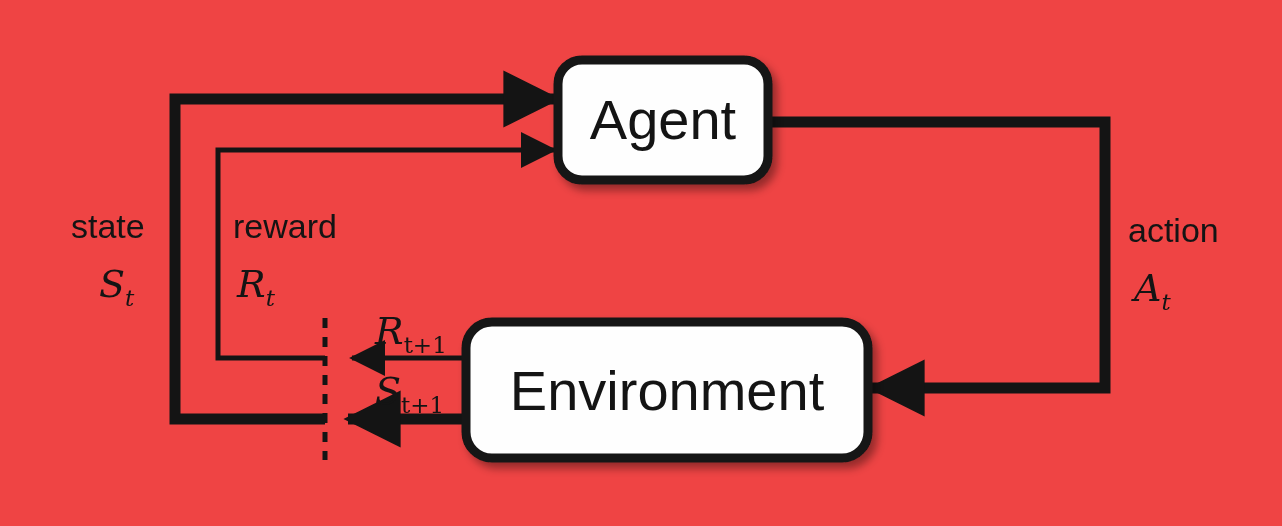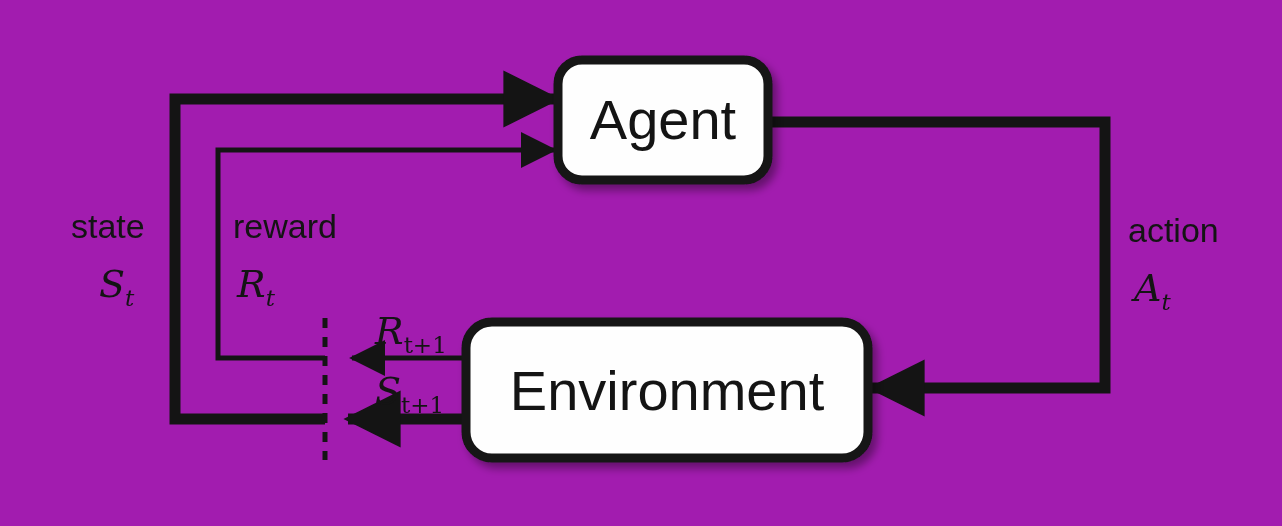--- a/index.html
+++ b/index.html
@@ -4,21 +4,21 @@
 <style>
   html, body {
     margin: 0;
     padding: 0;
     background: #ffffff;
   }
   #canvas {
     position: relative;
     width: 1282px;
     height: 526px;
-    background: #a21caf;
+    background: #ef4444;
     overflow: hidden;
     font-family: "Liberation Sans", sans-serif;
   }
   #diagram-svg {
     position: absolute;
     top: 0;
     left: 0;
     width: 1282px;
     height: 526px;
   }

